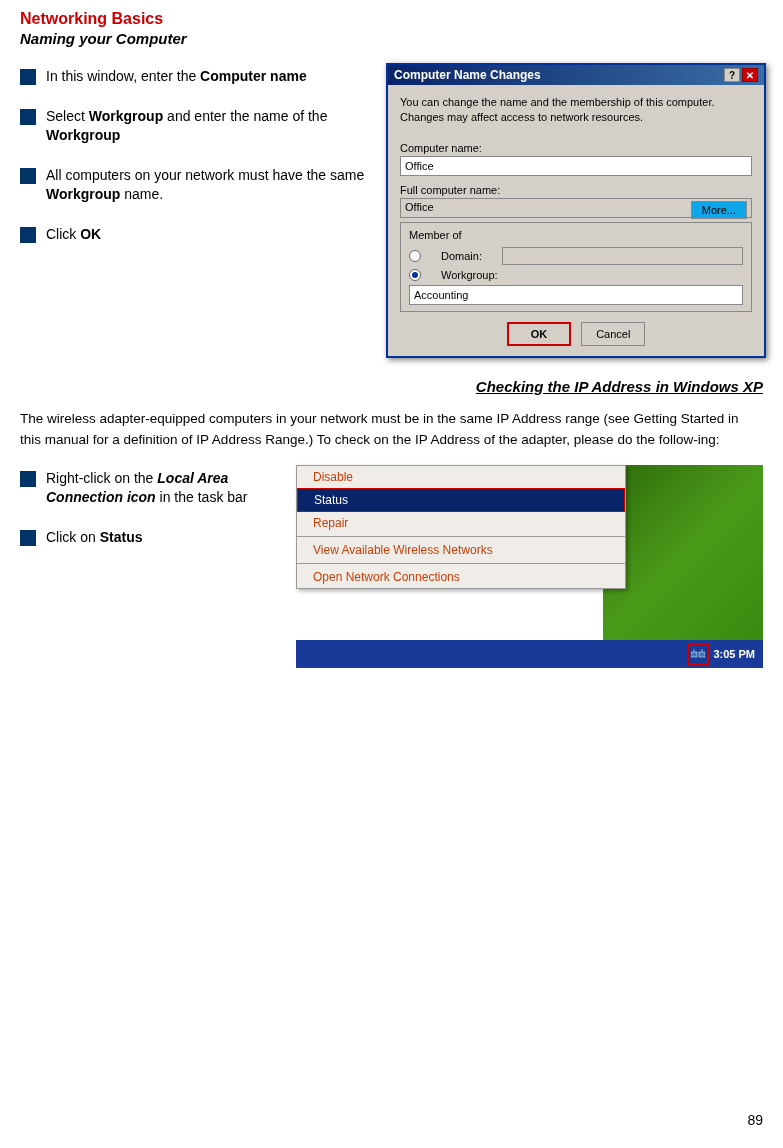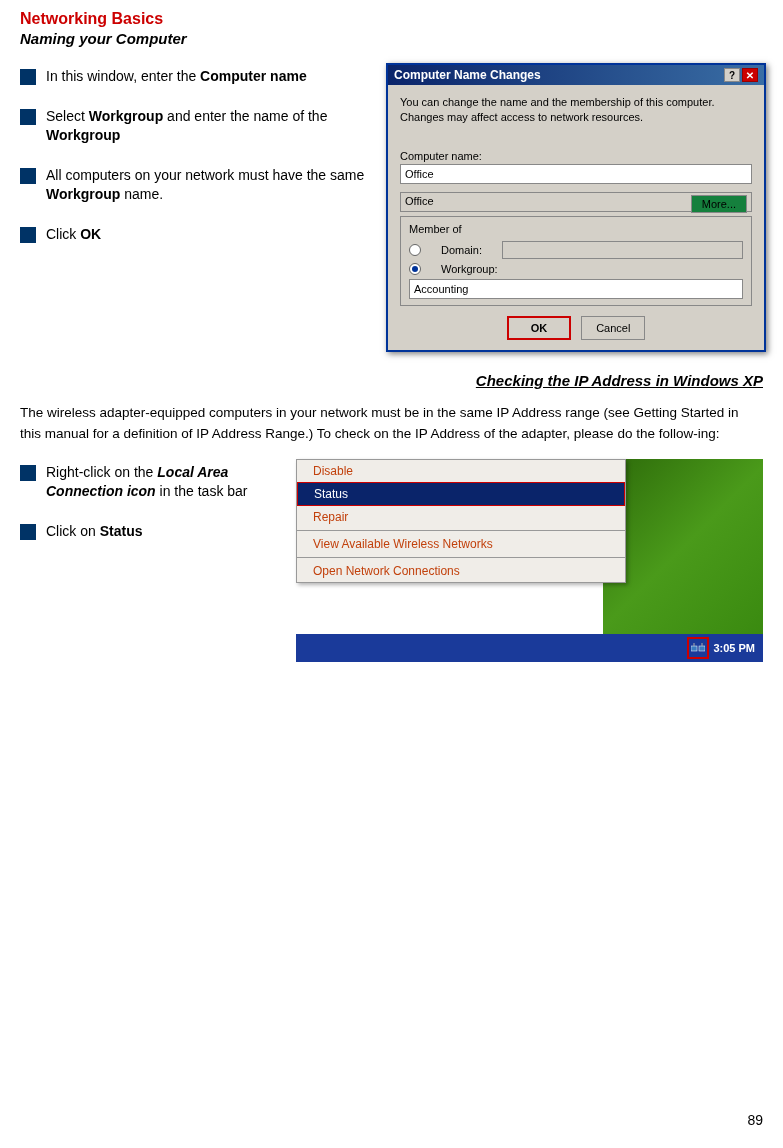--- a/index.html
+++ b/index.html
@@ -117,21 +117,21 @@
     }
 
     .dialog-body {
       padding: 10px 12px;
       font-size: 12px;
       color: #000;
     }
 
     .dialog-desc {
       font-size: 11px;
-      margin-bottom: 24px;
+      margin-bottom: 16px;
       line-height: 1.4;
     }
 
     .dialog-label {
       font-size: 11px;
       margin-bottom: 2px;
     }
 
     .dialog-input {
       width: 100%;
@@ -150,21 +150,21 @@
       padding: 2px 4px;
       font-size: 11px;
       margin-bottom: 4px;
       height: 20px;
     }
 
     .more-btn {
       float: right;
       padding: 2px 10px;
       font-size: 11px;
-      background: #15803d;
+      background: #0ea5e9;
       border: 1px solid #888;
       cursor: pointer;
       margin-bottom: 6px;
     }
 
     .member-group {
       border: 1px solid #888;
       padding: 6px 8px;
       margin-top: 4px;
       background: #d4d0c8;
@@ -382,20 +382,21 @@
         <div class="titlebar-btn btn-help">?</div>
         <div class="titlebar-btn btn-close">✕</div>
       </div>
     </div>
     <div class="dialog-body">
       <div class="dialog-desc">You can change the name and the membership of this computer. Changes may affect access to network resources.</div>
 
       <div class="dialog-label">Computer name:</div>
       <input class="dialog-input" type="text" value="Office" style="">
 
+      <div class="dialog-label">Full computer name:</div>
       <div class="dialog-full-name clearfix">
         <span>Office</span>
         <button class="more-btn">More...</button>
       </div>
 
       <div class="member-group">
         <div class="member-title">Member of</div>
 
         <div class="radio-row">
           <div class="radio-circle"></div>

